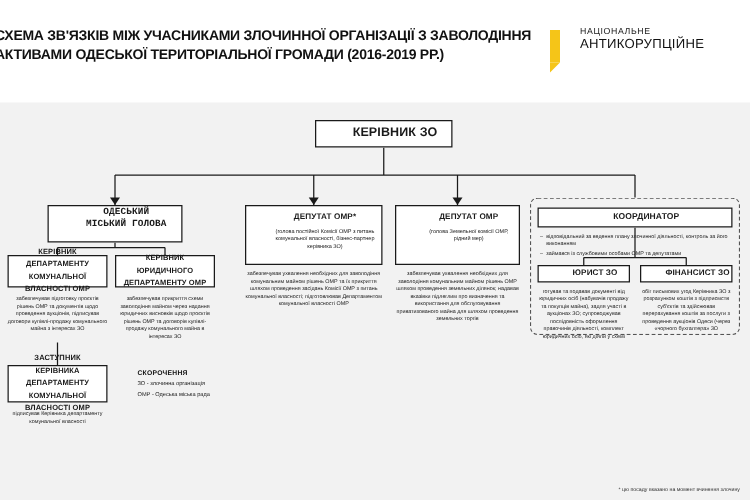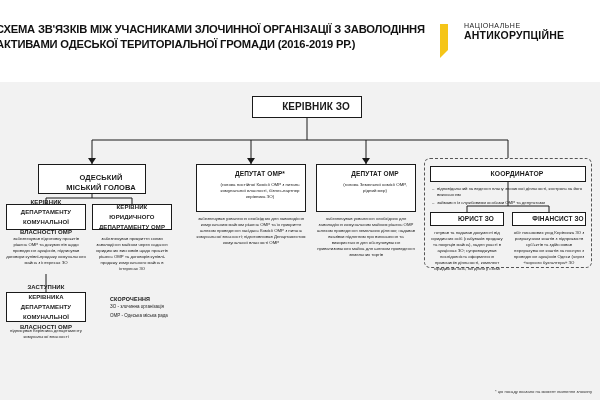--- a/index.html
+++ b/index.html
@@ -31,21 +31,21 @@
   }
   .logo-mark .bar1 {
     position:absolute; left:0; top:0; width:8px; height:26px; background:#f5c518;
   }
   .logo-mark .bar2 {
     position:absolute; left:0; top:26px; width:0; height:0;
     border-left:8px solid #f5c518; border-bottom:8px solid transparent;
   }
   .logo-text { position:absolute; left:24px; top:0px; }
   .logo-l1 { font-size:7px; letter-spacing:0.5px; color:#222; text-transform:uppercase; }
-  .logo-l2 { font-size:10.5px; font-weight:bold; letter-spacing:0.2px; color:#111; text-transform:uppercase; line-height:12px;}
+  .logo-l2 { font-size:10.5px; font-weight:normal; letter-spacing:0.2px; color:#111; text-transform:uppercase; line-height:12px;}
   .logo-l3 { font-size:10.5px; font-weight:bold; letter-spacing:0.2px; color:#111; text-transform:uppercase; line-height:12px;}
 
   .band {
     position:absolute; left:0; top:82px; width:600px; height:318px;
     background:#f2f2f2;
   }
 
   .box {
     position:absolute;
     background:#ffffff;
@@ -66,21 +66,21 @@
   
   #node-head {
     left:252px; top:96px; width:110px; height:22px;
     display:flex; align-items:center; justify-content:center;
   }
   #node-head .box-title { font-size:10px; }
 
   
   #node-mayor {
     left:38px; top:164px; width:108px; height:30px;
-    display:flex; align-items:flex-end; justify-content:center;
+    display:flex; align-items:flex-start; justify-content:center;font-family:Liberation Mono, monospace;
   }
   #node-mayor .box-title { font-size:7.5px; }
 
   
   #node-dep1 { left:196px; top:164px; width:110px; height:48px; padding-top:4px; }
   #node-dep1 .box-title { font-size:6.5px; }
   
   #node-dep2 { left:316px; top:164px; width:100px; height:48px; padding-top:4px; }
   #node-dep2 .box-title { font-size:6.5px; }
 

